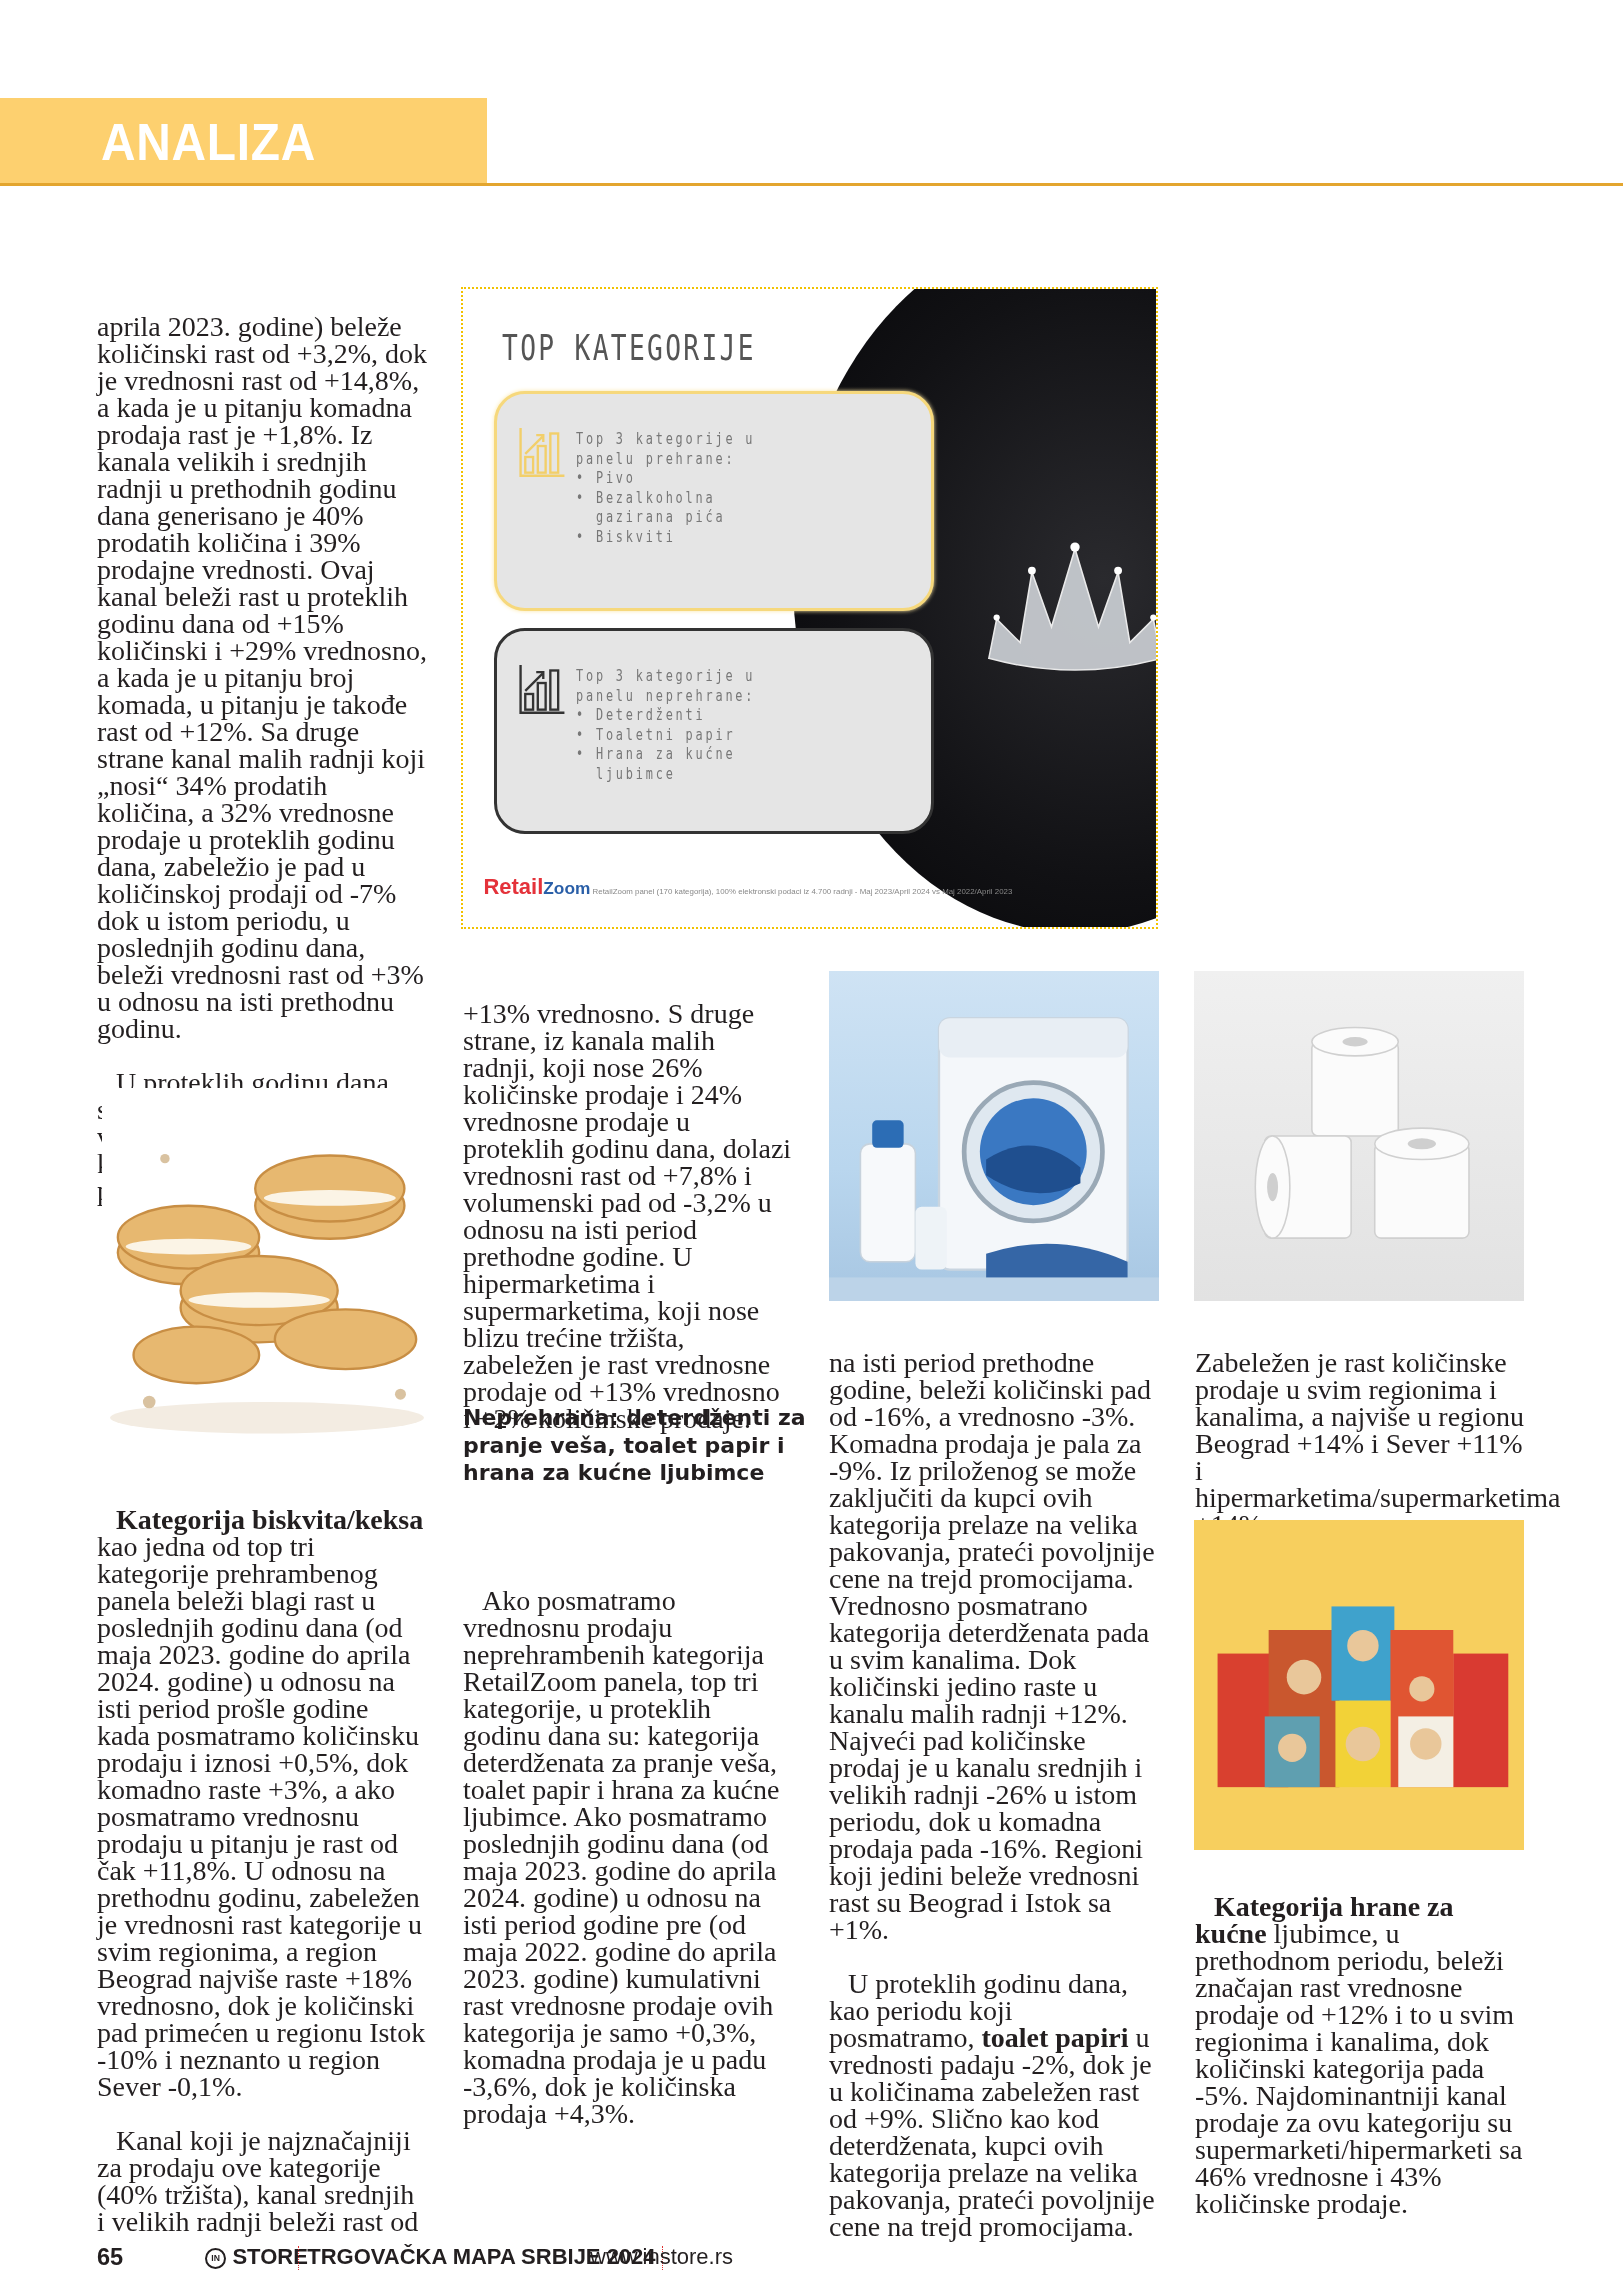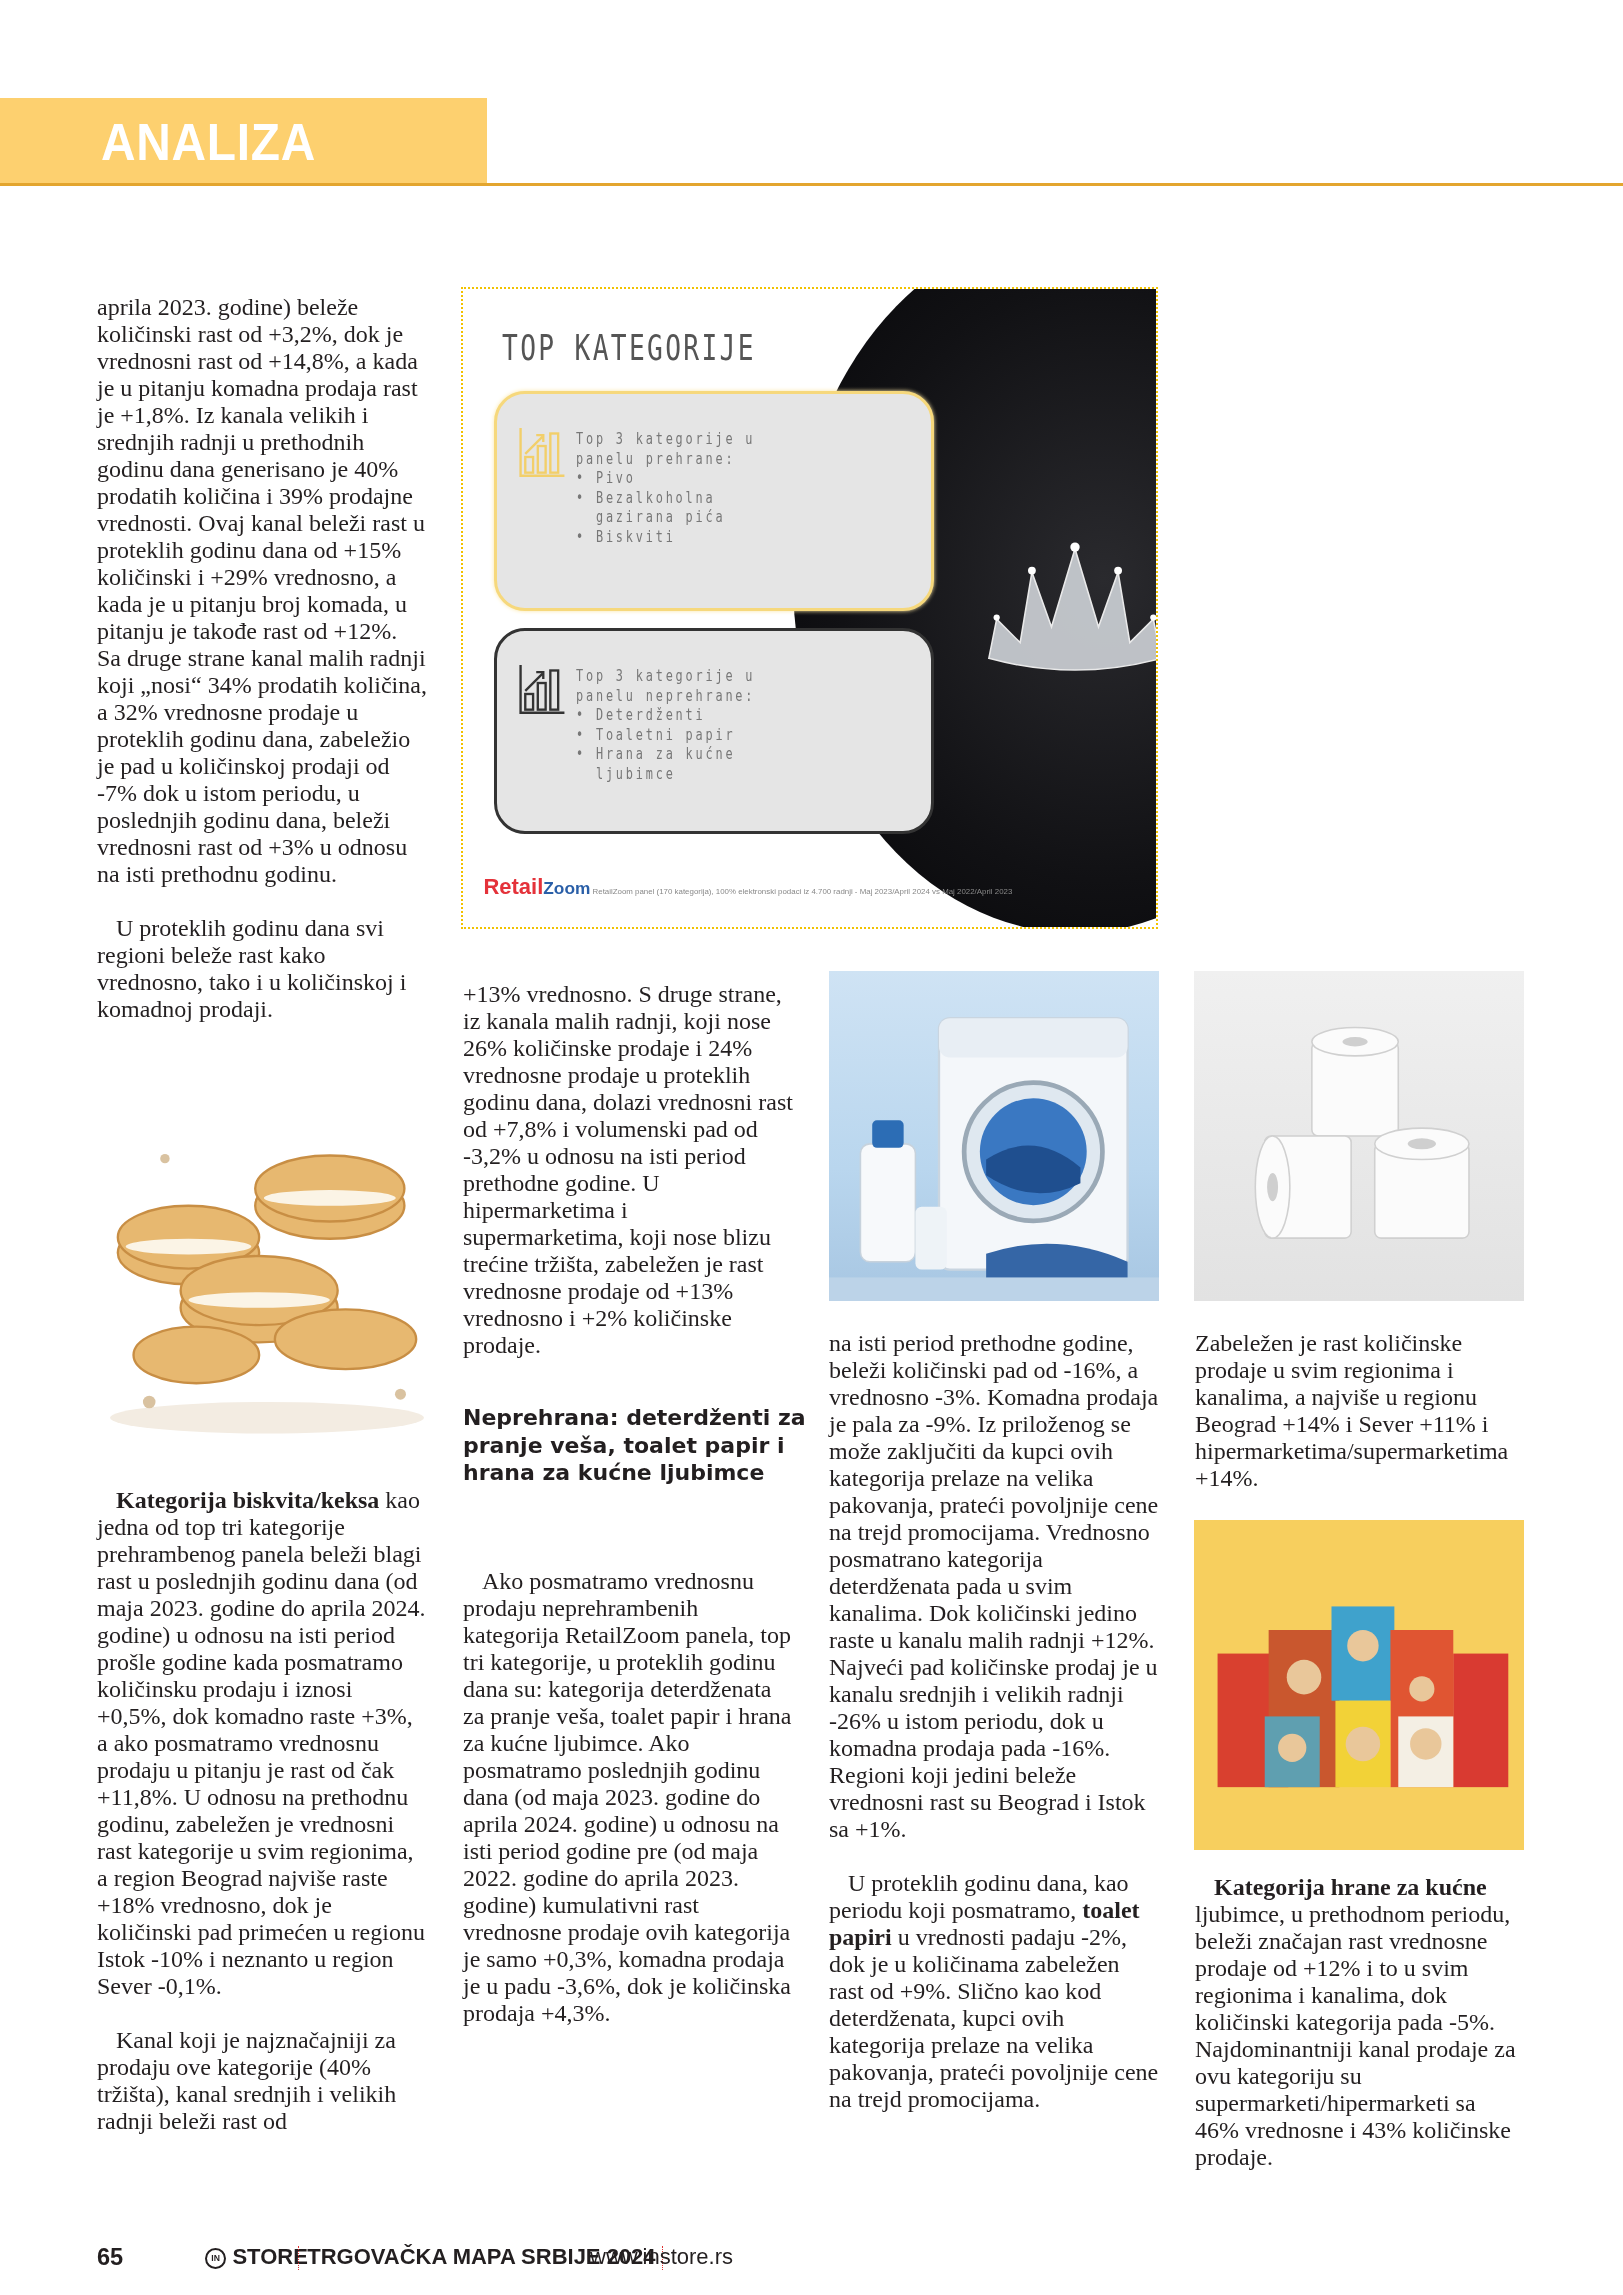--- a/index.html
+++ b/index.html
@@ -2,21 +2,21 @@
 <html style="font-size:12.6px"><head>
 <meta charset="utf-8">
 <style>
   html, body { margin:0; padding:0; background:#ffffff; }
   body { width:1623px; height:2295px; position:relative; overflow:hidden; font-family:"Liberation Serif", "DejaVu Serif", serif; color:#231f20; }
   .abs { position:absolute; }
   #hdr-band { left:0; top:98px; width:487px; height:85px; background:#fdd06f; }
   #hdr-title { left:101px; top:112px; font-family:"Liberation Sans", sans-serif; font-weight:bold; font-size:52px; color:#ffffff; letter-spacing:0.8px; transform:scaleX(0.92); transform-origin:left; }
   #hdr-line { left:0; top:183px; width:1623px; height:3.1px; background:#e3a52e; }
 
-  .col { position:absolute; font-size:24px; line-height:27px; text-align:left; }
+  .col { position:absolute; font-size:28px; line-height:27px; text-align:left;margin-top:19px; }
   .col p { margin:0 0 27px 0; }
   .col p.ind { text-indent:19px; }
   .col b { font-weight:bold; }
   #col1 { left:97px; top:294px; width:330px; }
   #col1b { left:97px; top:1487px; width:330px; }
   #col2 { left:463px; top:981px; width:330px; }
   #col3 { left:829px; top:1330px; width:330px; }
   #col4 { left:1195px; top:1330px; width:330px; }
   #col4b { left:1195px; top:1874px; width:330px; }
 

